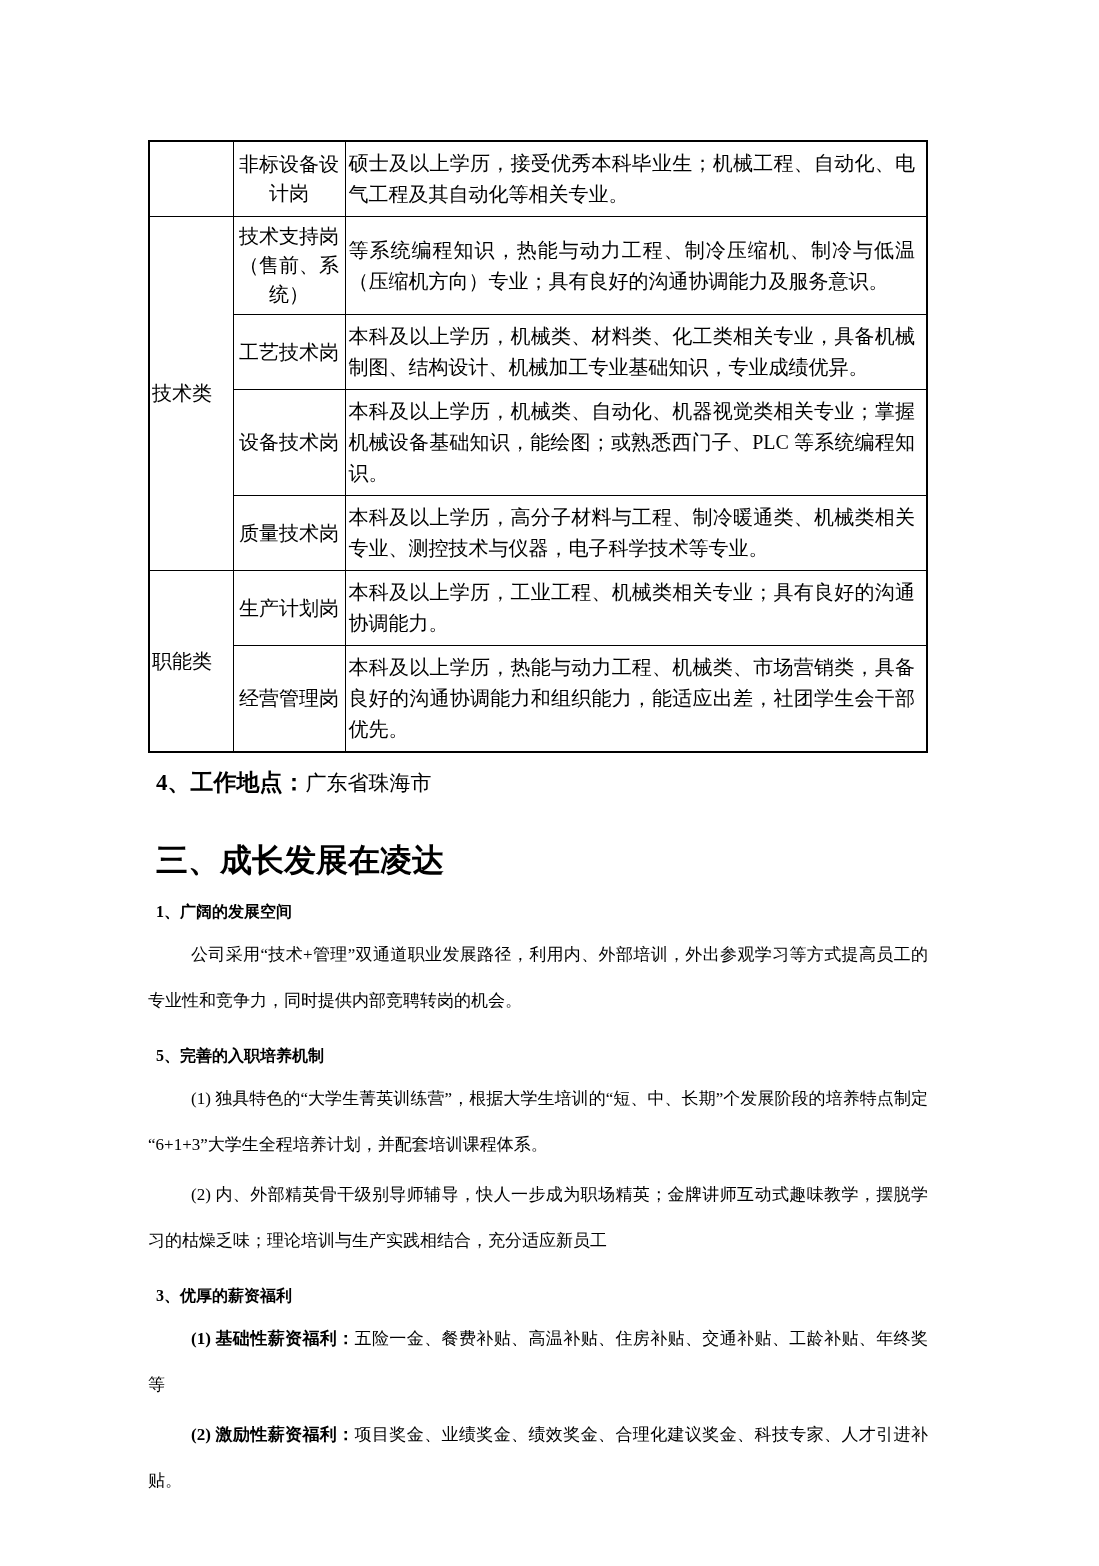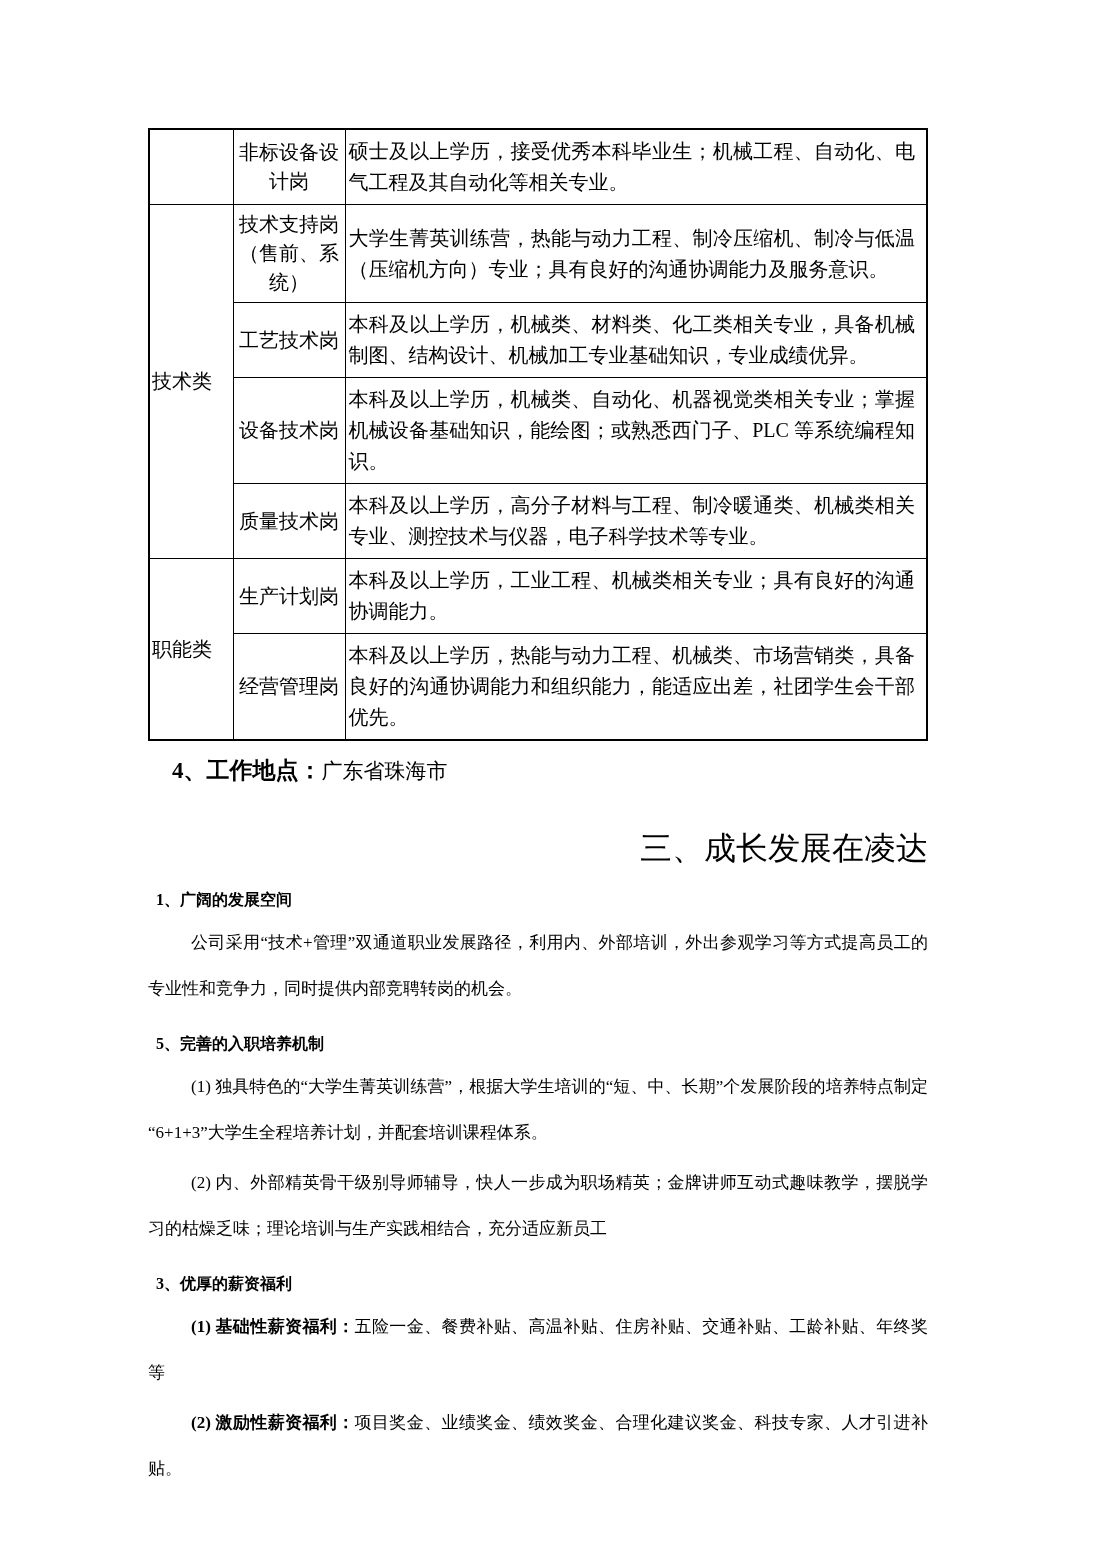--- a/index.html
+++ b/index.html
@@ -26,20 +26,21 @@
     width: 780px;
   }
 
   
   table.job-table {
     width: 780px;
     border-collapse: collapse;
     border: 2px solid #000;
     font-size: 20px;
     color: #000;
+    margin-top: 12px;
   }
   table.job-table td {
     border: 1.5px solid #000;
     vertical-align: middle;
   }
   td.cat-cell {
     width: 84px;
     padding: 4px 2px;
     line-height: 29px;
   }
@@ -51,38 +52,37 @@
   }
   td.req-cell {
     padding: 6px 11px 6px 3px;
     line-height: 31px;
     text-align: justify;
     text-justify: inter-ideograph;
   }
 
   
   .loc-line {
-    margin: 15px 0 0 24px;
+    margin: 15px 0 0 8px;
     line-height: 30px;
     white-space: nowrap;
   }
   .loc-line .loc-label {
     font-weight: bold;
     font-size: 23px;
   }
   .loc-line .loc-value {
     font-size: 21px;
   }
 
   h1.sec-title {
     margin: 40px 0 0 8px;
     font-size: 32px;
-    font-weight: normal;
+    font-weight: bold;
     line-height: 40px;
-    text-align: right;
   }
   h2.sub-title {
     margin: 15px 0 0 8px;
     font-size: 16px;
     font-weight: bold;
     line-height: 33px;
   }
   p.body-para {
     margin: 4px 0 0 0;
     font-size: 17px;
@@ -102,21 +102,21 @@
     <table class="job-table">
       <tbody id="job-table-body">
           <tr>
             <td class="cat-cell" rowspan="1"></td>
             <td class="pos-cell">非标设备设计岗</td>
             <td class="req-cell">硕士及以上学历，接受优秀本科毕业生；机械工程、自动化、电气工程及其自动化等相关专业。</td>
           </tr>
           <tr>
             <td class="cat-cell" rowspan="4">技术类</td>
             <td class="pos-cell">技术支持岗（售前、系统）</td>
-            <td class="req-cell">大学生菁英训练营，热能与动力工程、制冷压缩机、制冷与低温（压缩机方向）专业；具有良好的沟通协调能力及服务意识。</td>
+            <td class="req-cell">等系统编程知识，热能与动力工程、制冷压缩机、制冷与低温（压缩机方向）专业；具有良好的沟通协调能力及服务意识。</td>
           </tr>
           <tr>
             <td class="pos-cell">工艺技术岗</td>
             <td class="req-cell">本科及以上学历，机械类、材料类、化工类相关专业，具备机械制图、结构设计、机械加工专业基础知识，专业成绩优异。</td>
           </tr>
           <tr>
             <td class="pos-cell">设备技术岗</td>
             <td class="req-cell">本科及以上学历，机械类、自动化、机器视觉类相关专业；掌握机械设备基础知识，能绘图；或熟悉西门子、PLC 等系统编程知识。</td>
           </tr>
           <tr>

